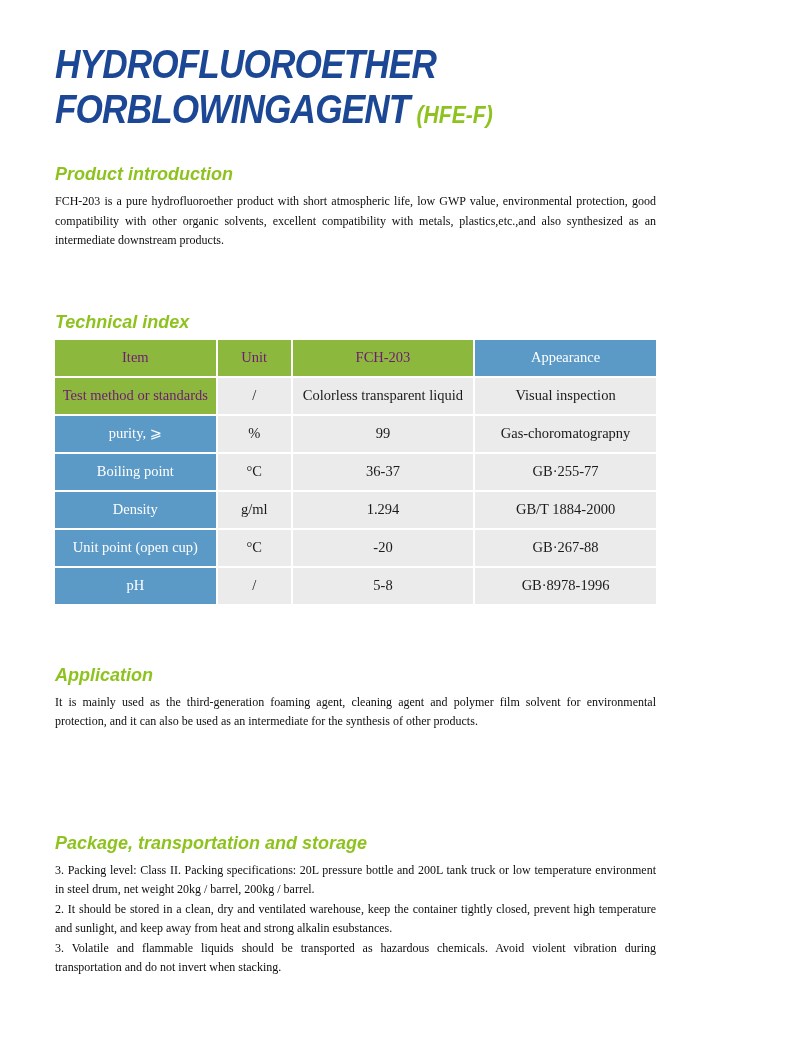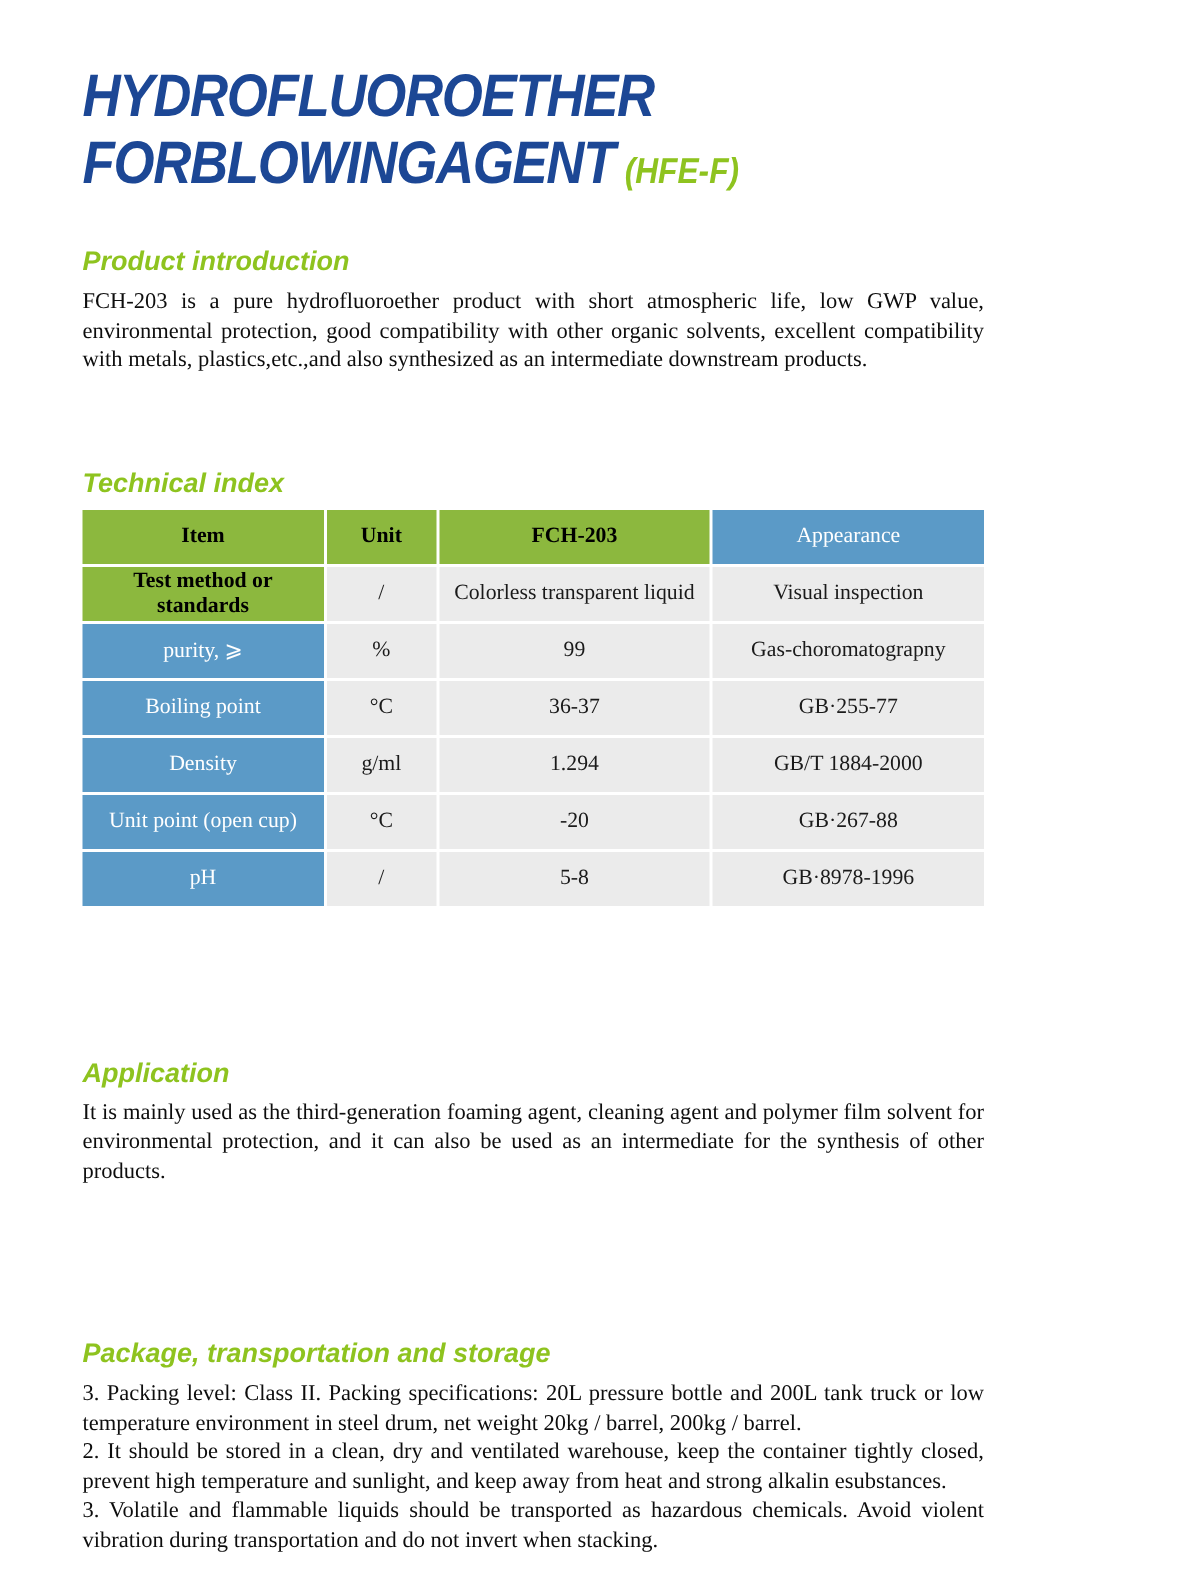--- a/index.html
+++ b/index.html
@@ -39,49 +39,49 @@
     font-family: Liberation Sans, sans-serif;
     font-style: italic;
     font-weight: bold;
     font-size: 18px;
     line-height: 22px;
     color: #8ec31f;
     margin-bottom: 7px;
   }
   
   .body-text {
-    font-size: 15px;
+    font-size: 12px;
     line-height: 19.5px;
     text-align: justify;
     color: #0d0d0d;
   }
   .intro-block   { margin-bottom: 60px; }
   .app-block     { margin-bottom: 100px; }
-  .tech-block    { margin-bottom: 100px; }
+  .tech-block    { margin-bottom: 60px; }
   
   .tech-table {
     margin-top: 4px;
     display: grid;
     grid-template-columns: 27fr 12.3fr 30.3fr 30.4fr;
     grid-auto-rows: 36px;
     gap: 2px;
     background: #ffffff;
   }
   .cell {
     display: flex;
     align-items: center;
     justify-content: center;
     text-align: center;
     font-size: 14.5px;
     padding: 0 6px;
   }
   .cell.header {
     background: #8cb83e;
-    color: #000000;
-    font-weight: bold;
+    color: #701a75;
+    font-weight: normal;
   }
   .cell.item {
     background: #5b9ac7;
     color: #ffffff;
   }
   .cell.value {
     background: #ebebeb;
     color: #1a1a1a;
   }
 </style>

